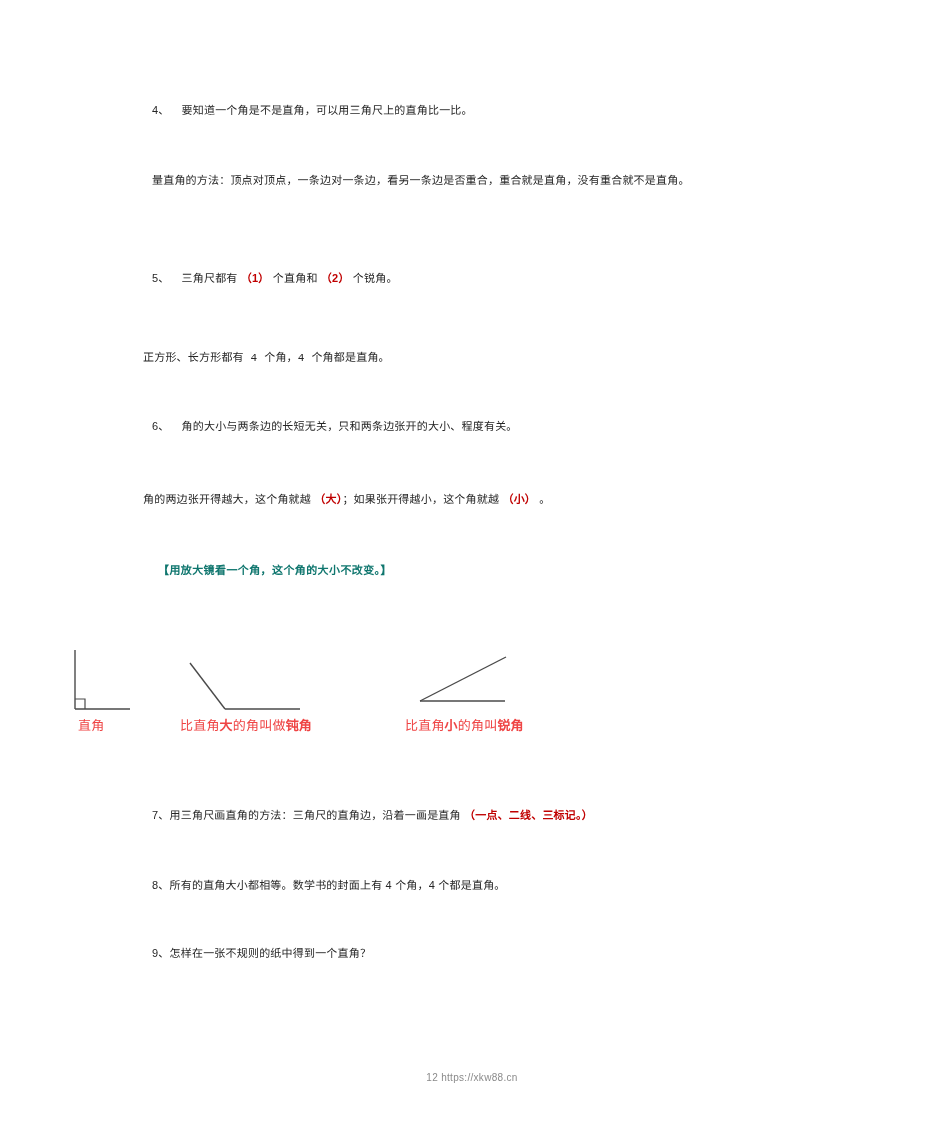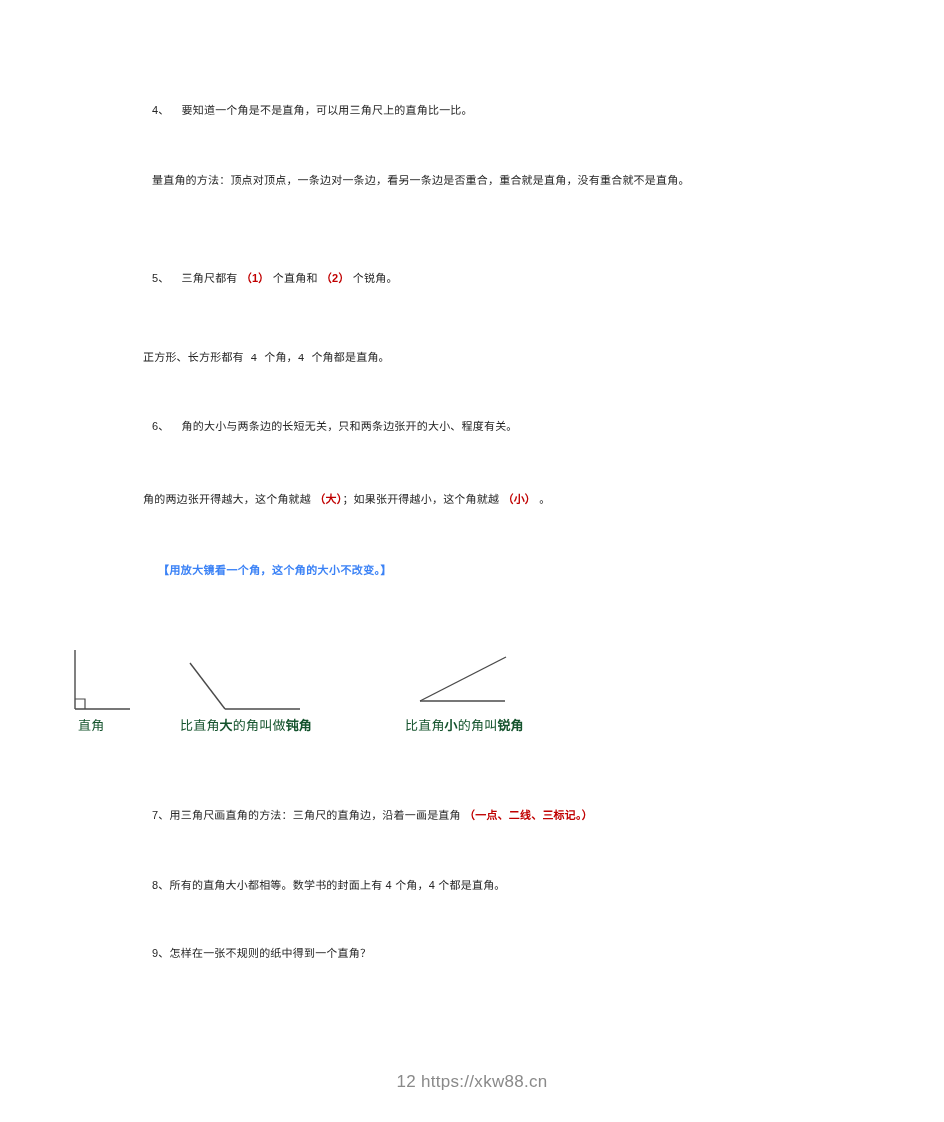--- a/index.html
+++ b/index.html
@@ -49,21 +49,21 @@
     display: inline-block;
     width: 12px;
   }
 
   
   .red-strong {
     color: #c00000;
     font-weight: bold;
   }
   .red-bright {
-    color: #3b82f6;
+    color: #0f766e;
     font-weight: bold;
     letter-spacing: 0.4px;
   }
 
   
   .b-item4   { position: absolute; left: 9px;  top: 100px; width: 680px; }
   .b-method  { position: absolute; left: 0;    top: 170px; width: 690px; }
   .b-item5   { position: absolute; left: 9px;  top: 268px; width: 680px; }
   .b-square  { position: absolute; left: 0;    top: 348px; width: 690px; font-family: Liberation Mono, monospace; }
   .b-item6   { position: absolute; left: 9px;  top: 416px; width: 690px; }
@@ -87,38 +87,38 @@
   }
   .fig-right  { left: 0px;   width: 120px; }
   .fig-obtuse { left: 120px; width: 210px; }
   .fig-acute  { left: 345px; width: 230px; }
 
   .fig svg {
     display: block;
   }
   .fig-caption {
     font-size: 13px;
-    color: #14532d;
+    color: #ef4444;
     line-height: 1.2;
     white-space: nowrap;
     letter-spacing: 0.2px;
   }
   .cap-right  { margin-left: 18px;  margin-top: 3px; }
   .cap-obtuse { margin-left: 0px;   margin-top: 3px; }
   .cap-acute  { margin-left: 0px;   margin-top: 3px; }
   .cap-em { font-weight: bold; }
 
   
   .footer {
     position: absolute;
     left: 0;
     top: 1072px;
     width: 944px;
     text-align: center;
-    font-size: 17px;
+    font-size: 10px;
     color: #8a8a8a;
     letter-spacing: 0.3px;
   }
 </style>
 </head>
 <body>
 
 <div class="page">
   <div class="content">
 

